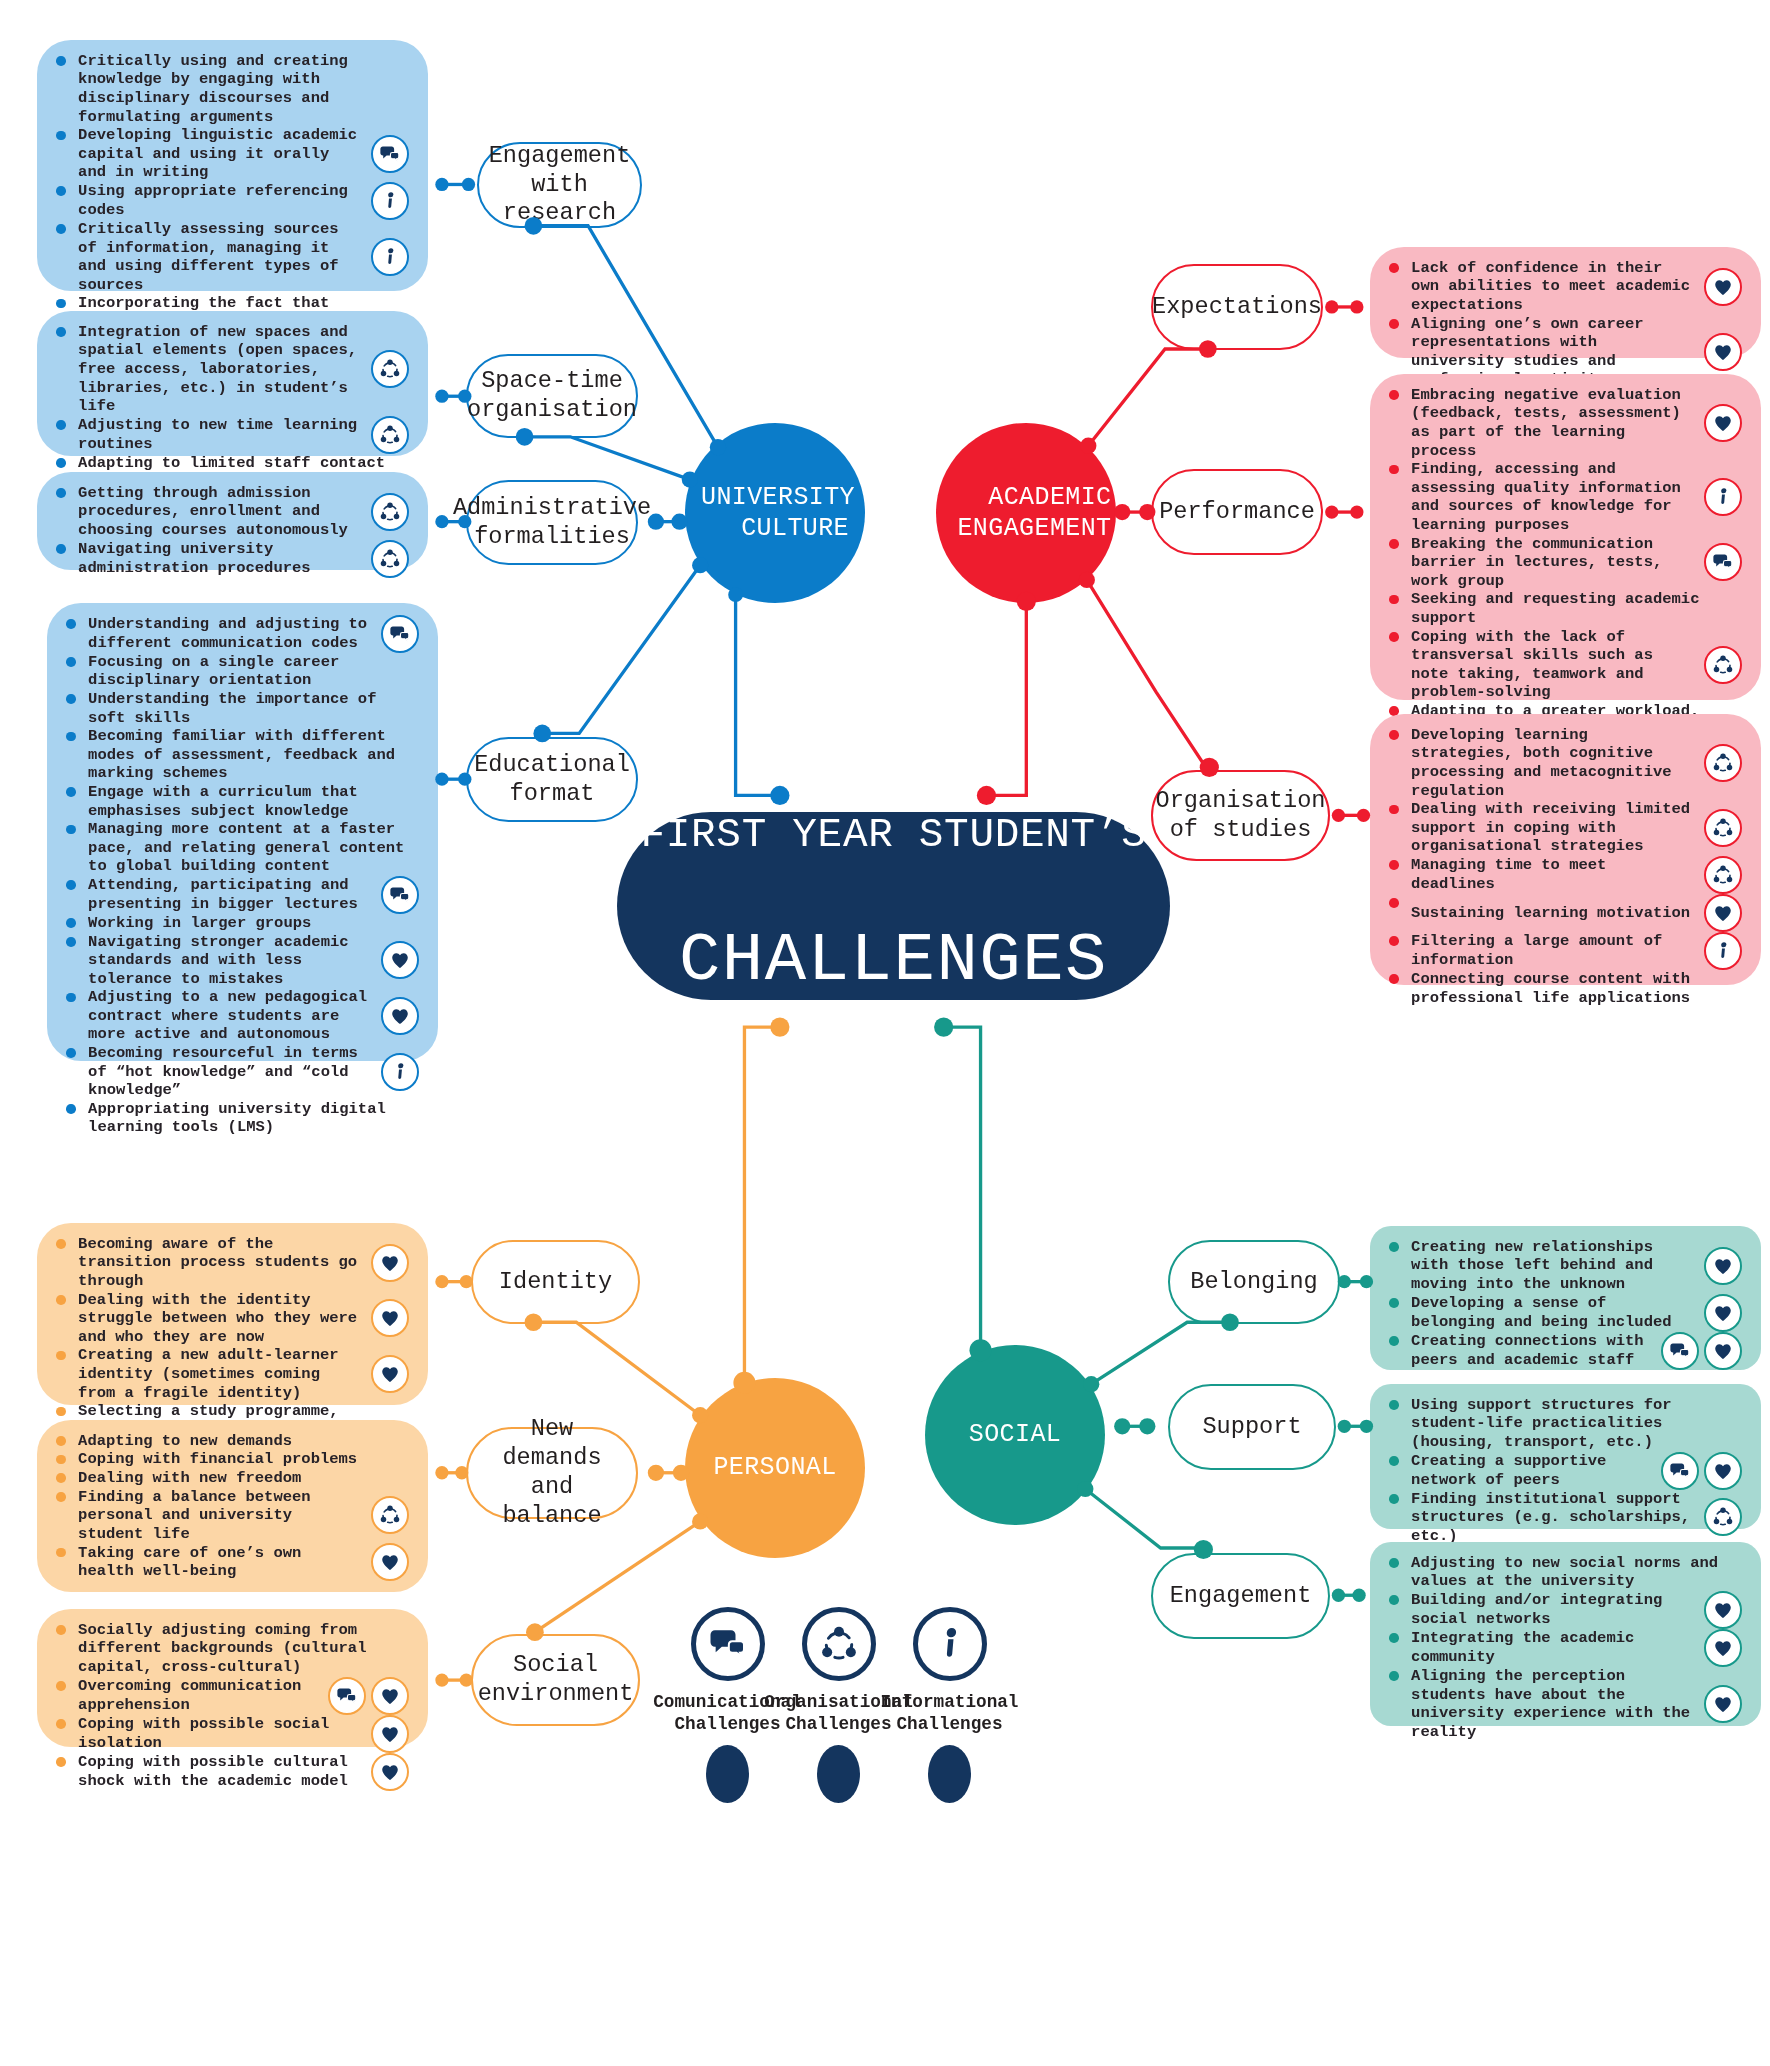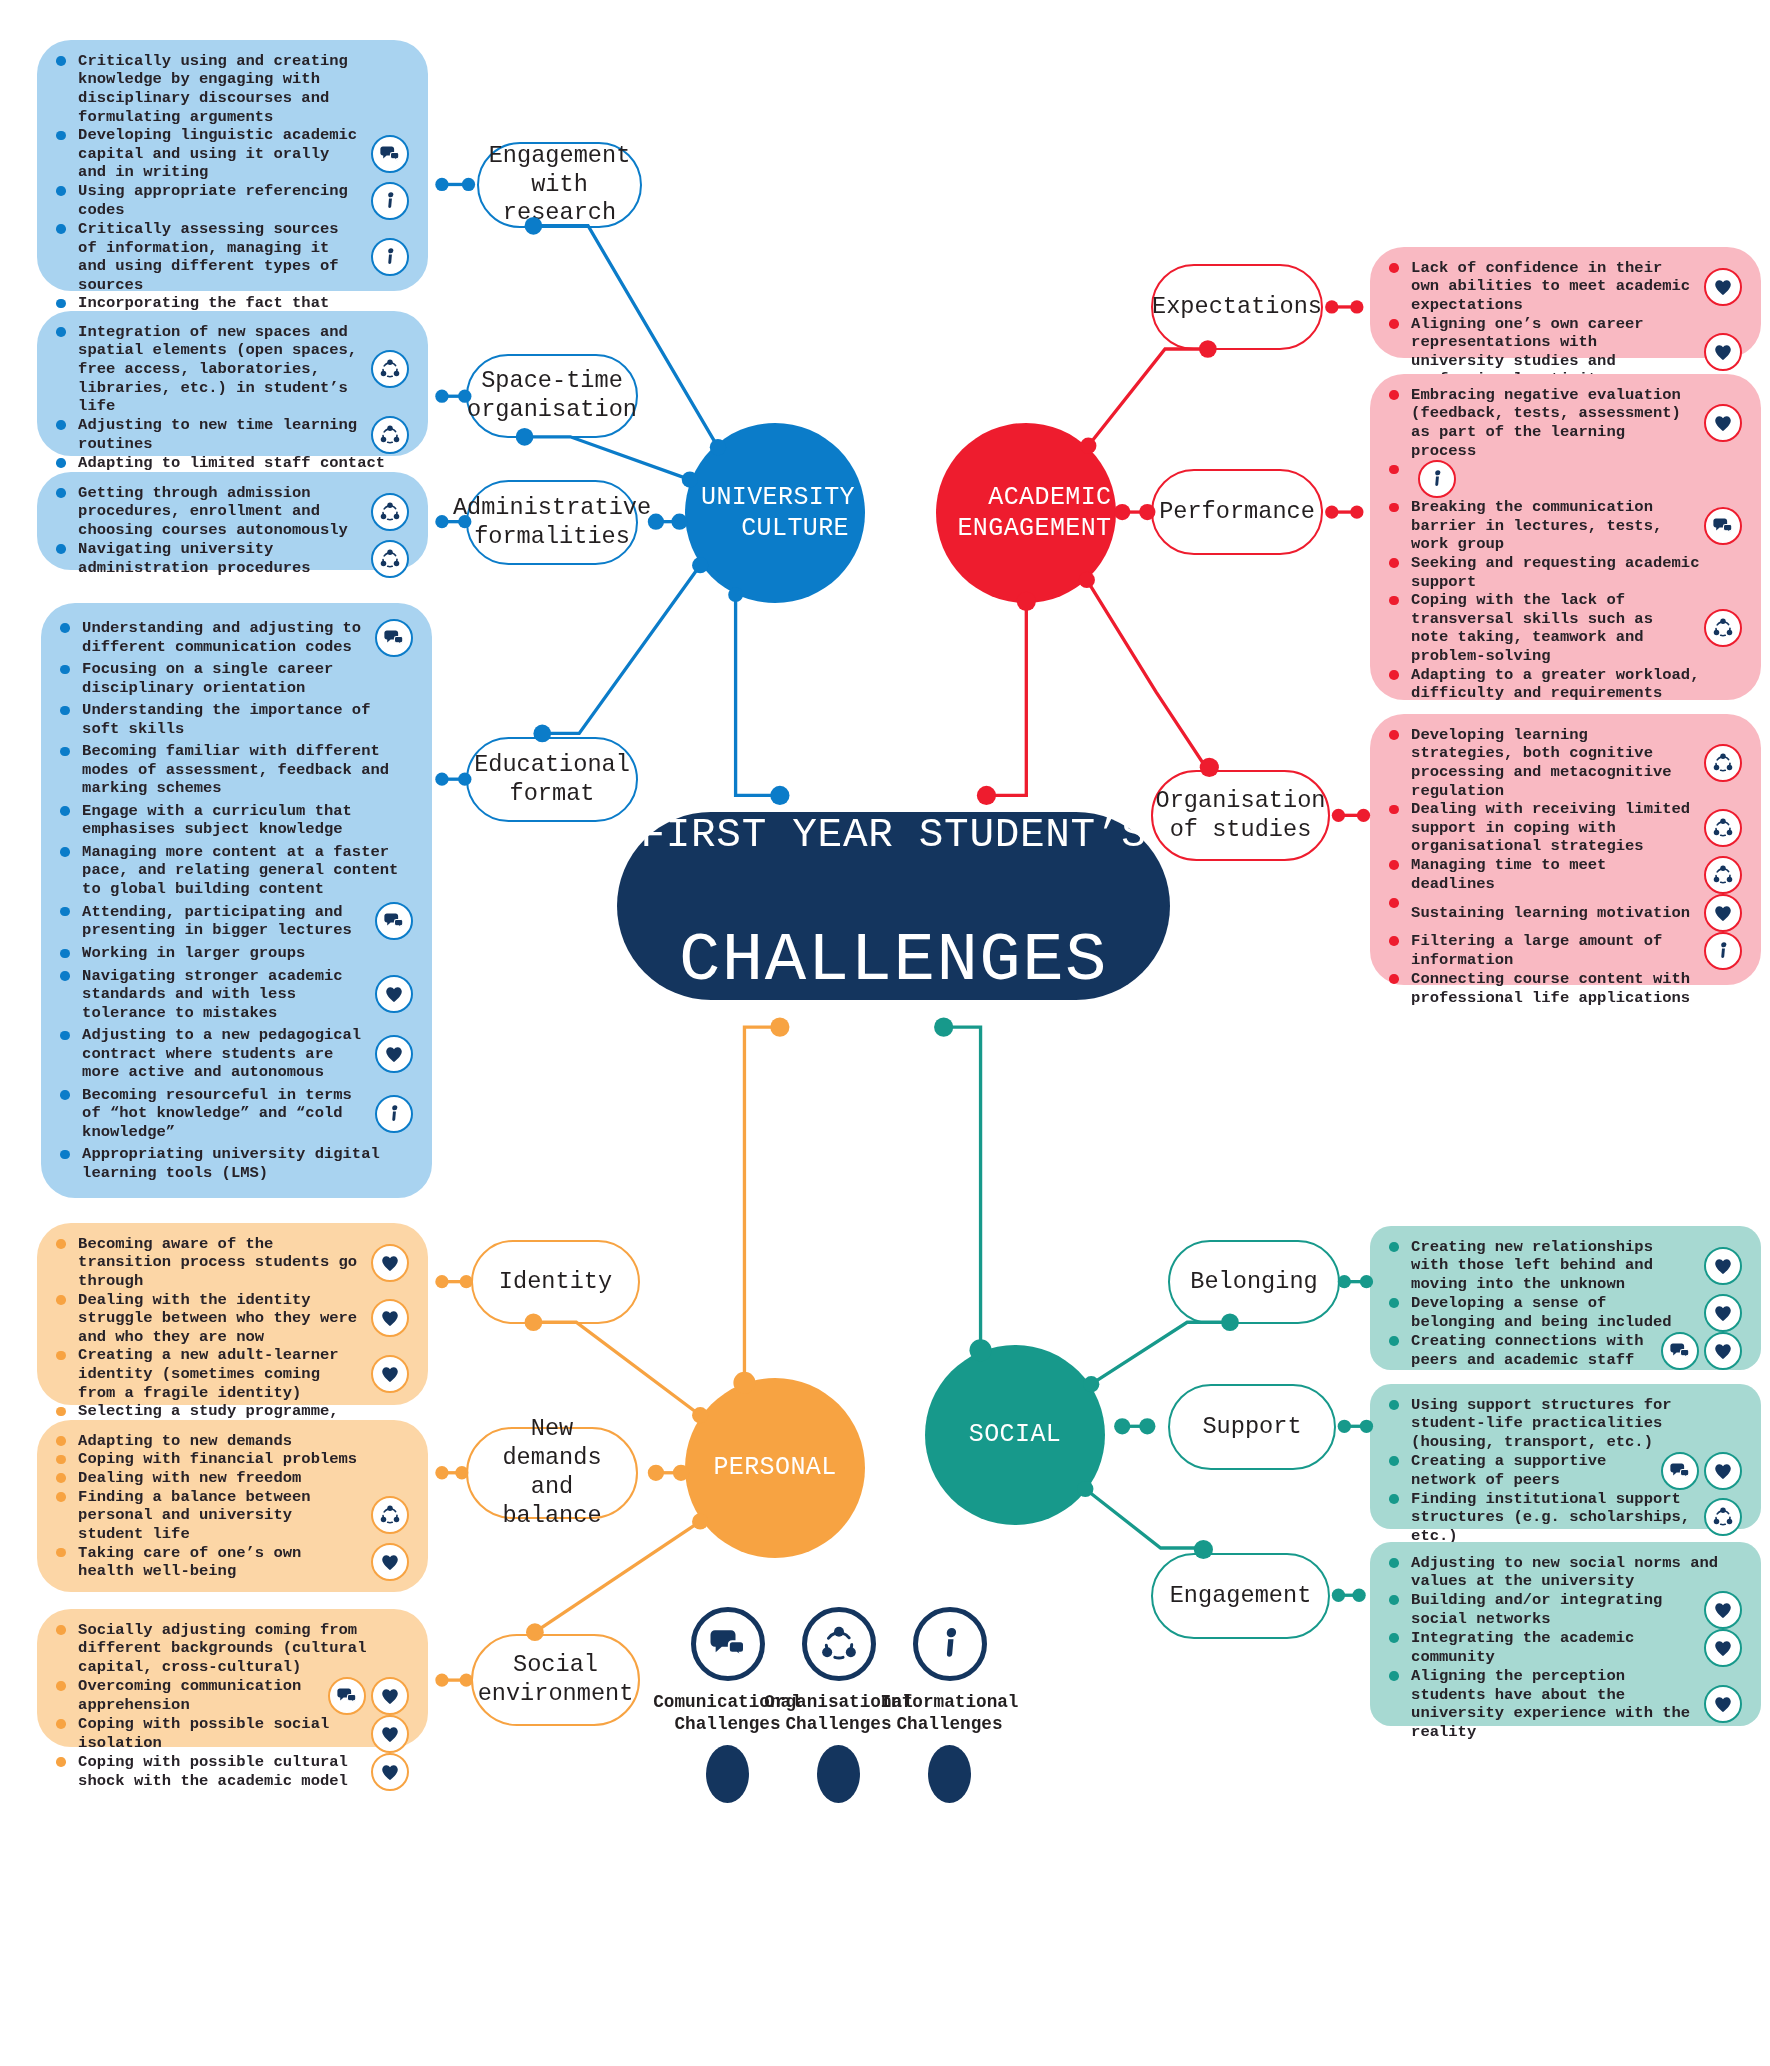--- a/index.html
+++ b/index.html
@@ -171,21 +171,21 @@
         <div class="txt">Navigating university administration procedures</div>
         <div class="icons">
           <span class="ring">
             <svg viewBox="0 0 24 24">
               <use href="#sym-org"></use>
             </svg>
           </span>
         </div>
       </div>
     </section>
-  <section class="panel blue" style="left:33px;top:603px;height:595px">
+  <section class="panel blue" style="left:39px;top:603px;height:458px">
       <div class="item">
         <span class="bullet"></span>
         <div class="txt">Understanding and adjusting to different communication codes</div>
         <div class="icons">
           <span class="ring">
             <svg viewBox="0 0 24 24">
               <use href="#sym-comm"></use>
             </svg>
           </span>
         </div>
@@ -413,20 +413,21 @@
         <div class="icons">
           <span class="ring">
             <svg viewBox="0 0 24 24">
               <use href="#sym-heart"></use>
             </svg>
           </span>
         </div>
       </div>
       <div class="item">
         <span class="bullet"></span>
+        <div class="txt">Finding, accessing and assessing quality information and sources of knowledge for learning purposes</div>
         <div class="icons">
           <span class="ring">
             <svg viewBox="0 0 24 24">
               <use href="#sym-info"></use>
             </svg>
           </span>
         </div>
       </div>
       <div class="item">
         <span class="bullet"></span>

